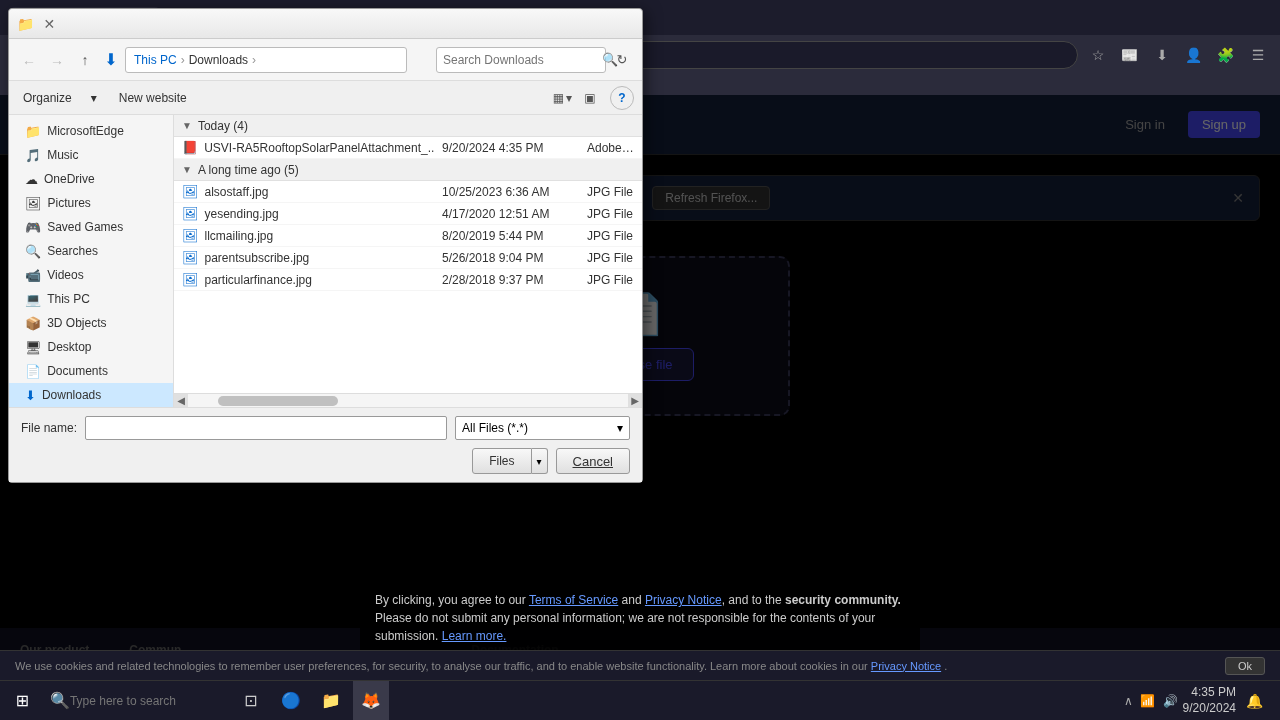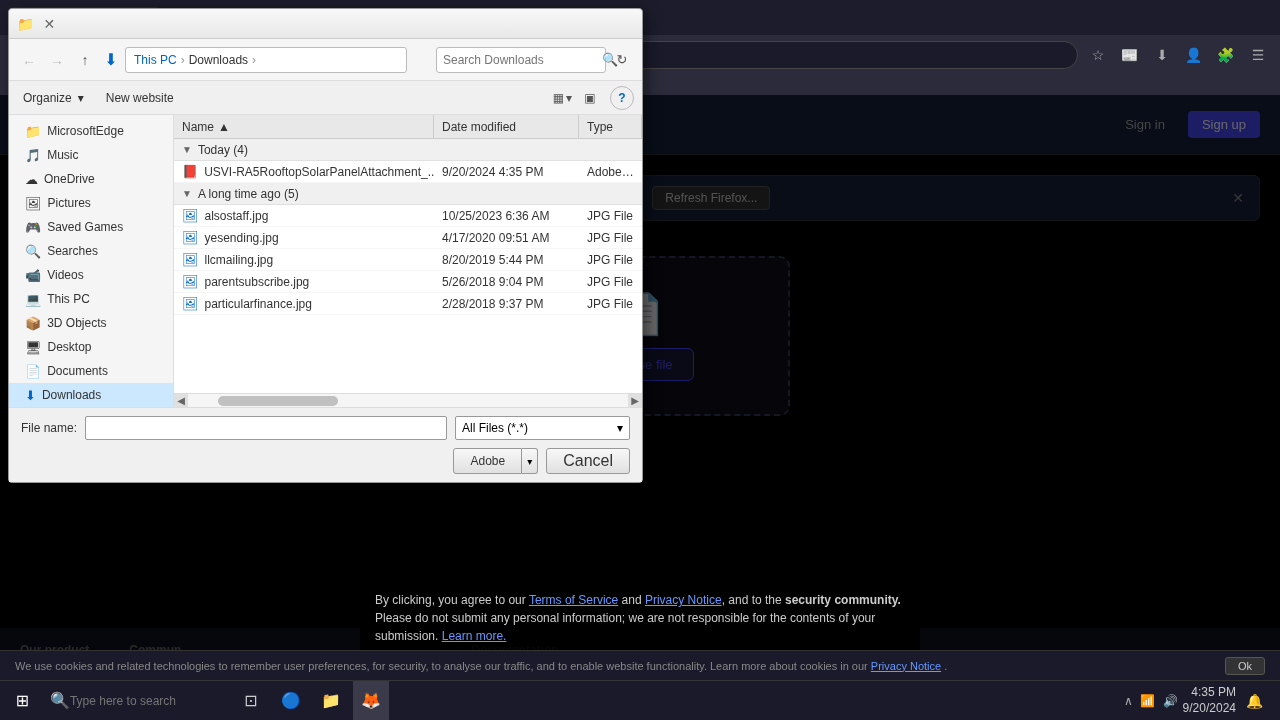--- a/index.html
+++ b/index.html
@@ -128,21 +128,21 @@
       color: #555; font-size: 13px; display: flex; align-items: center; justify-content: center;
     }
 
     
     .dialog-options {
       height: 34px; background: #f0f0f0; border-bottom: 1px solid #ddd;
       display: flex; align-items: center; padding: 0 8px; gap: 8px;
     }
     .organize-btn {
       background: none; border: none; cursor: pointer; font-size: 12px; color: #333;
-      display: flex; align-items: center; gap: 6px; padding: 3px 6px; border-radius: 3px;
+      display: flex; align-items: center; gap: 19px; padding: 3px 6px; border-radius: 3px;
     }
     .new-folder-btn {
       background: none; border: none; cursor: pointer; font-size: 12px; color: #333;
       padding: 3px 8px; border-radius: 3px;
     }
     .spacer { flex: 1; }
     .view-btns { display: flex; gap: 2px; }
     .view-btn {
       width: 24px; height: 24px; background: none; border: none; cursor: pointer;
       color: #555; font-size: 12px; display: flex; align-items: center; justify-content: center; border-radius: 3px;
@@ -245,21 +245,21 @@
       height: 26px; padding: 0 16px; background: linear-gradient(to bottom, #f8f8f8, #e0e0e0);
       border: 1px solid #999; border-radius: 3px 0 0 3px; cursor: pointer; font-size: 12px; color: #333;
     }
     .open-dropdown {
       width: 16px; height: 26px; background: linear-gradient(to bottom, #f8f8f8, #e0e0e0);
       border: 1px solid #999; border-left: none; border-radius: 0 3px 3px 0;
       cursor: pointer; display: flex; align-items: center; justify-content: center; font-size: 10px;
     }
     .cancel-btn {
       height: 26px; padding: 0 16px; background: linear-gradient(to bottom, #f8f8f8, #e0e0e0);
-      border: 1px solid #999; border-radius: 3px; cursor: pointer; font-size: 16px; color: #333;
+      border: 1px solid #999; border-radius: 3px; cursor: pointer; font-size: 13px; color: #333; text-decoration: underline;
     }
 
     
     .site-footer-area {
       position: absolute; bottom: 30px; left: 0; width: 100%; background: #111122;
       padding: 15px 20px; z-index: 3;
     }
     .footer-cols { display: flex; gap: 40px; color: #666; font-size: 12px; }
     .footer-link { color: #666; margin-bottom: 4px; cursor: pointer; }
 
@@ -489,32 +489,20 @@
         <span class="item-label">Documents</span>
       </div>
       <div class="sidebar-item active">
         <span class="item-icon" style="color:#0066cc">⬇</span>
         <span class="item-label">Downloads</span>
       </div>
 
     </div>
 
     <div class="dialog-filelist">
-      <div class="filelist-header">
-        <div class="col-header col-name">
-          <span>Name</span>
-          <span>▲</span>
-        </div>
-        <div class="col-header col-date">
-          <span>Date modified</span>
-        </div>
-        <div class="col-header col-type">
-          <span>Type</span>
-        </div>
-      </div>
 
       <div class="filelist-content">
 
         <div class="group-header">
           <span class="group-toggle">▼</span>
           <span>Today (4)</span>
         </div>
         <div class="file-row">
           <div class="file-cell file-cell-name">
             <span class="file-icon pdf-icon">📕</span>
@@ -534,21 +522,21 @@
             <span>alsostaff.jpg</span>
           </div>
           <div class="file-cell file-cell-date">10/25/2023 6:36 AM</div>
           <div class="file-cell file-cell-type">JPG File</div>
         </div>
         <div class="file-row">
           <div class="file-cell file-cell-name">
             <span class="file-icon jpg-icon">🖼</span>
             <span>yesending.jpg</span>
           </div>
-          <div class="file-cell file-cell-date">4/17/2020 09:51 AM</div>
+          <div class="file-cell file-cell-date">4/17/2020 12:51 AM</div>
           <div class="file-cell file-cell-type">JPG File</div>
         </div>
         <div class="file-row">
           <div class="file-cell file-cell-name">
             <span class="file-icon jpg-icon">🖼</span>
             <span>llcmailing.jpg</span>
           </div>
           <div class="file-cell file-cell-date">8/20/2019 5:44 PM</div>
           <div class="file-cell file-cell-type">JPG File</div>
         </div>
@@ -584,21 +572,21 @@
     <div class="footer-row1">
       <span class="filename-label">File name:</span>
       <input class="filename-input" type="text" value="" style="">
       <div class="filetype-select">
         <span>All Files (*.*)</span>
         <span>▾</span>
       </div>
     </div>
     <div class="footer-row2">
       <div class="open-btn-container">
-        <button class="open-btn">Adobe</button>
+        <button class="open-btn">Files</button>
         <button class="open-dropdown">▾</button>
       </div>
       <button class="cancel-btn">Cancel</button>
     </div>
   </div>
 </div>
 
 <div class="cookie-bar" style="position:absolute;bottom:40px;left:0;z-index:50;">
   <span class="cookie-text">
     <span>We use cookies and related technologies to remember user preferences, for security, to analyse our traffic, and to enable website functionality. Learn more about cookies in our </span>

